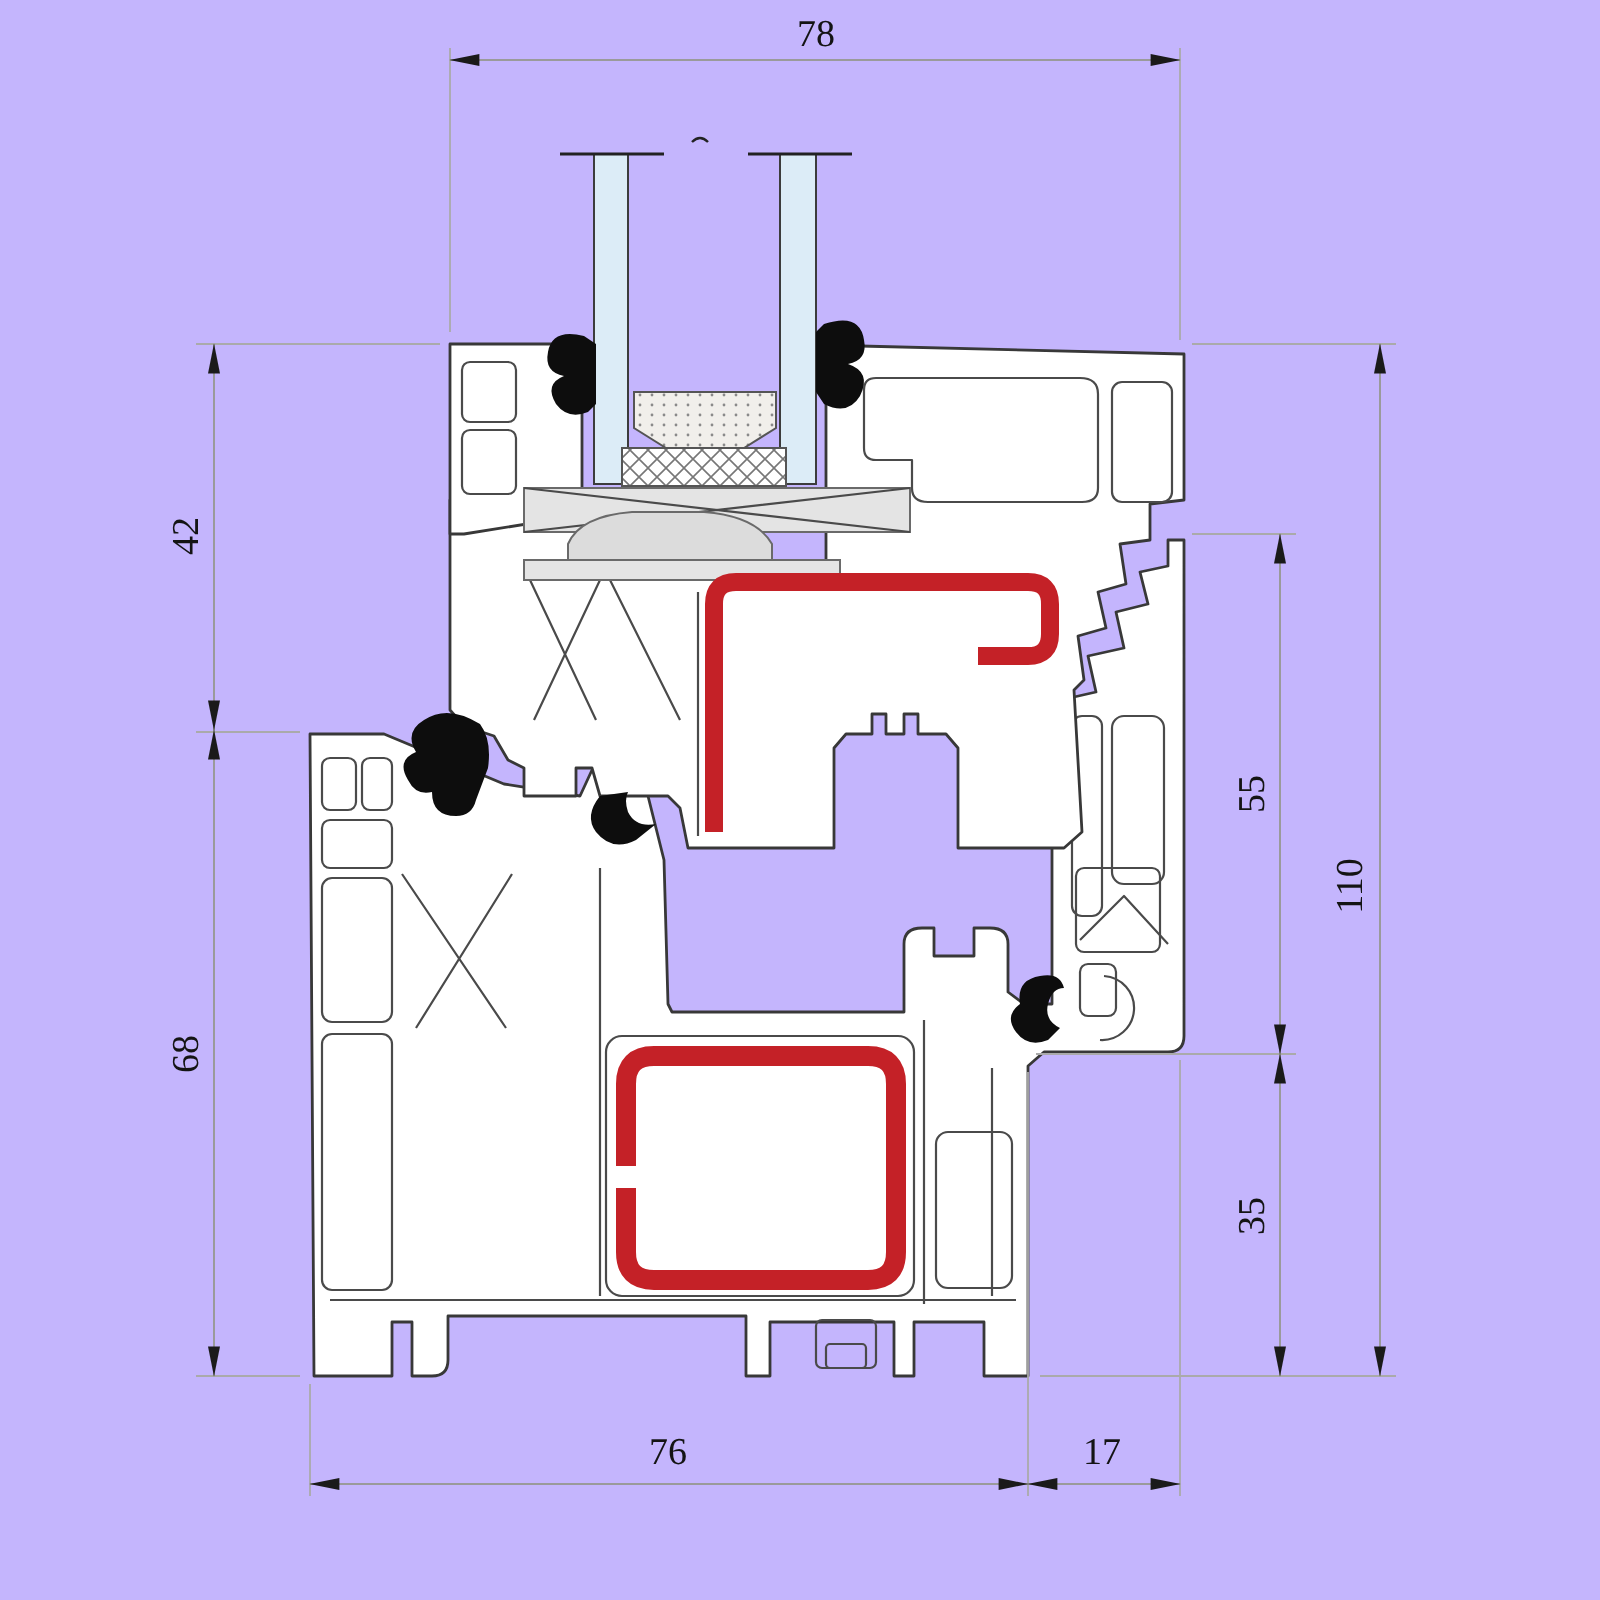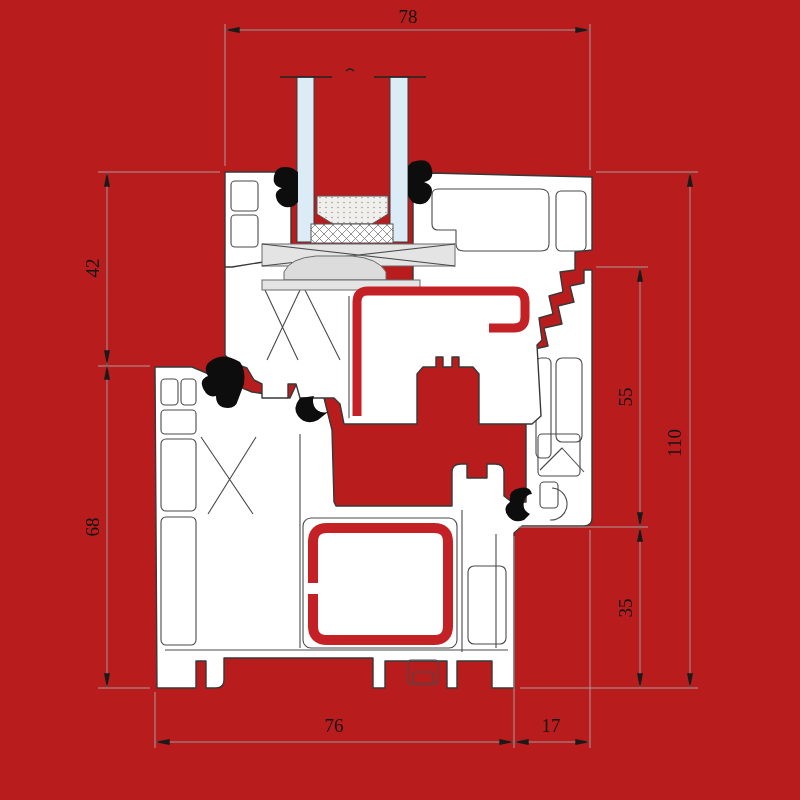--- a/index.html
+++ b/index.html
@@ -1,16 +1,16 @@
 <!DOCTYPE html>
 <html><head>
 <meta charset="utf-8">
 <style>
   html,body{margin:0;padding:0;background:#ffffff;}
-  #stage{position:relative;width:800px;height:800px;background:#b91c1c;overflow:hidden;
+  #stage{position:relative;width:800px;height:800px;background:#c4b5fd;overflow:hidden;
          font-family:"Liberation Serif", serif;}
   svg{display:block;}
   .outline{fill:#ffffff;stroke:#383838;stroke-width:1.4;stroke-linejoin:round;}
   .iline{fill:none;stroke:#4a4a4a;stroke-width:1.1;stroke-linejoin:round;}
   .gray1{fill:#e4e4e4;stroke:#6a6a6a;stroke-width:1;}
   .gray2{fill:#dcdcdc;stroke:#6a6a6a;stroke-width:1;}
   .redbar{fill:none;stroke-width:9;stroke-linejoin:round;}
   .redbar2{fill:none;stroke-width:10;stroke-linejoin:round;}
   .gasket{stroke:none;}
   .dim{stroke:#9a9a9a;stroke-width:1;fill:none;}

